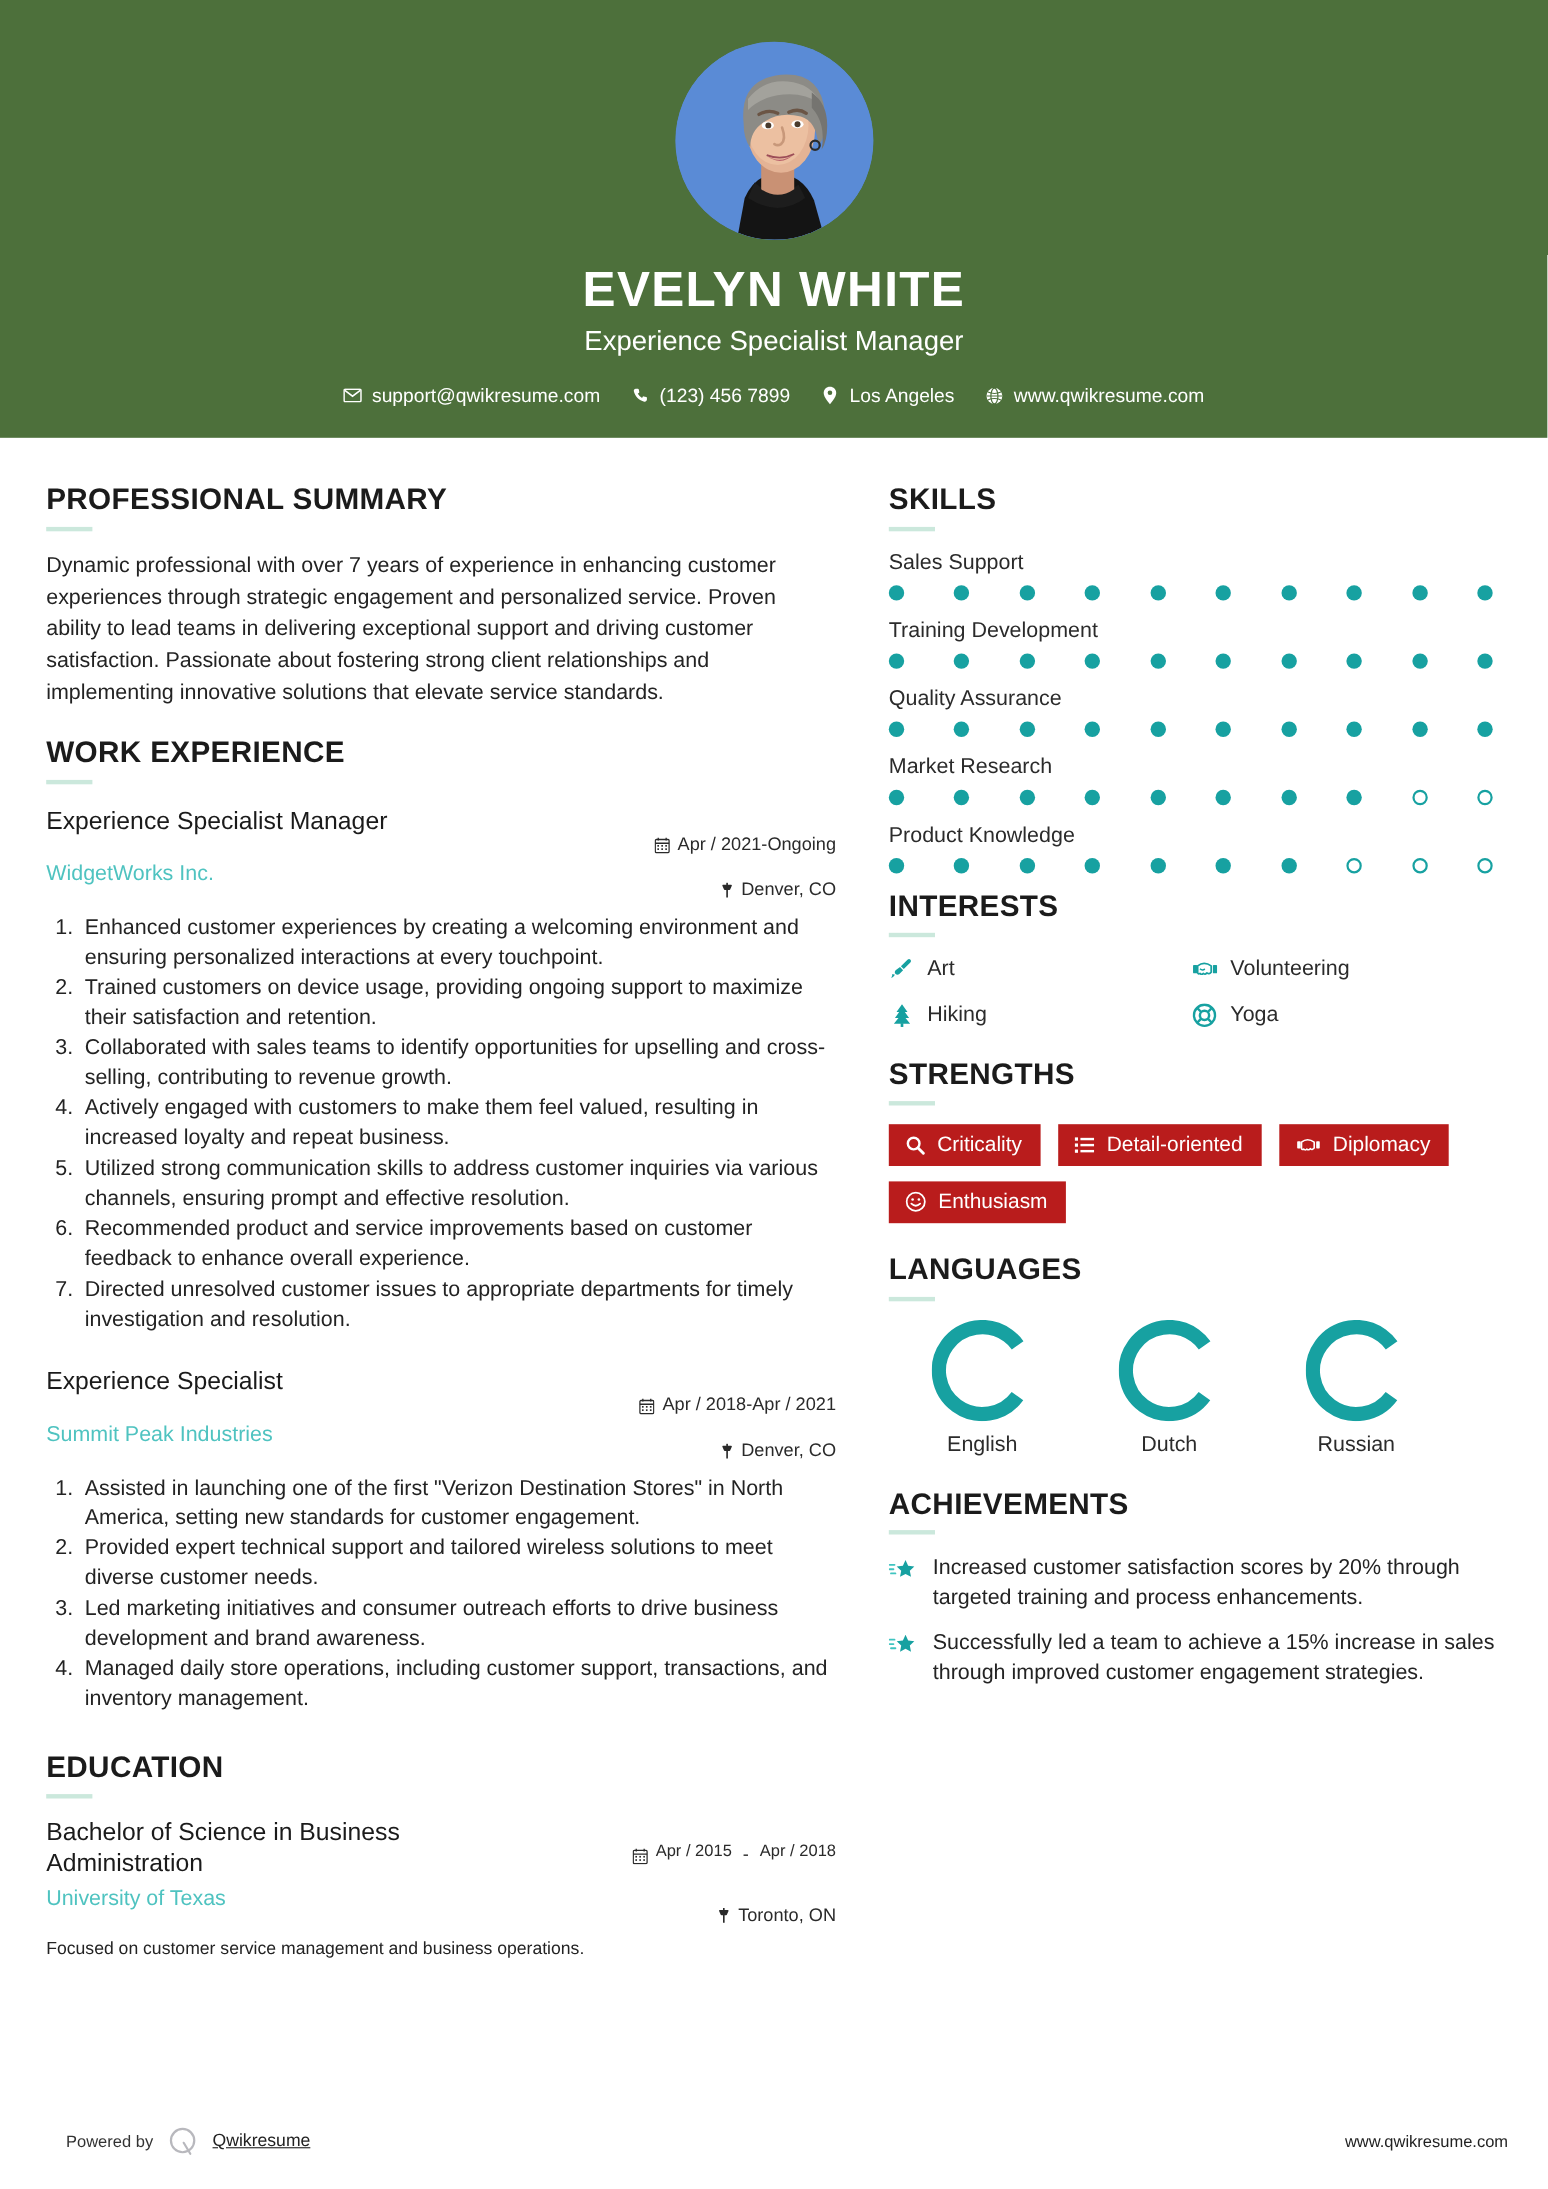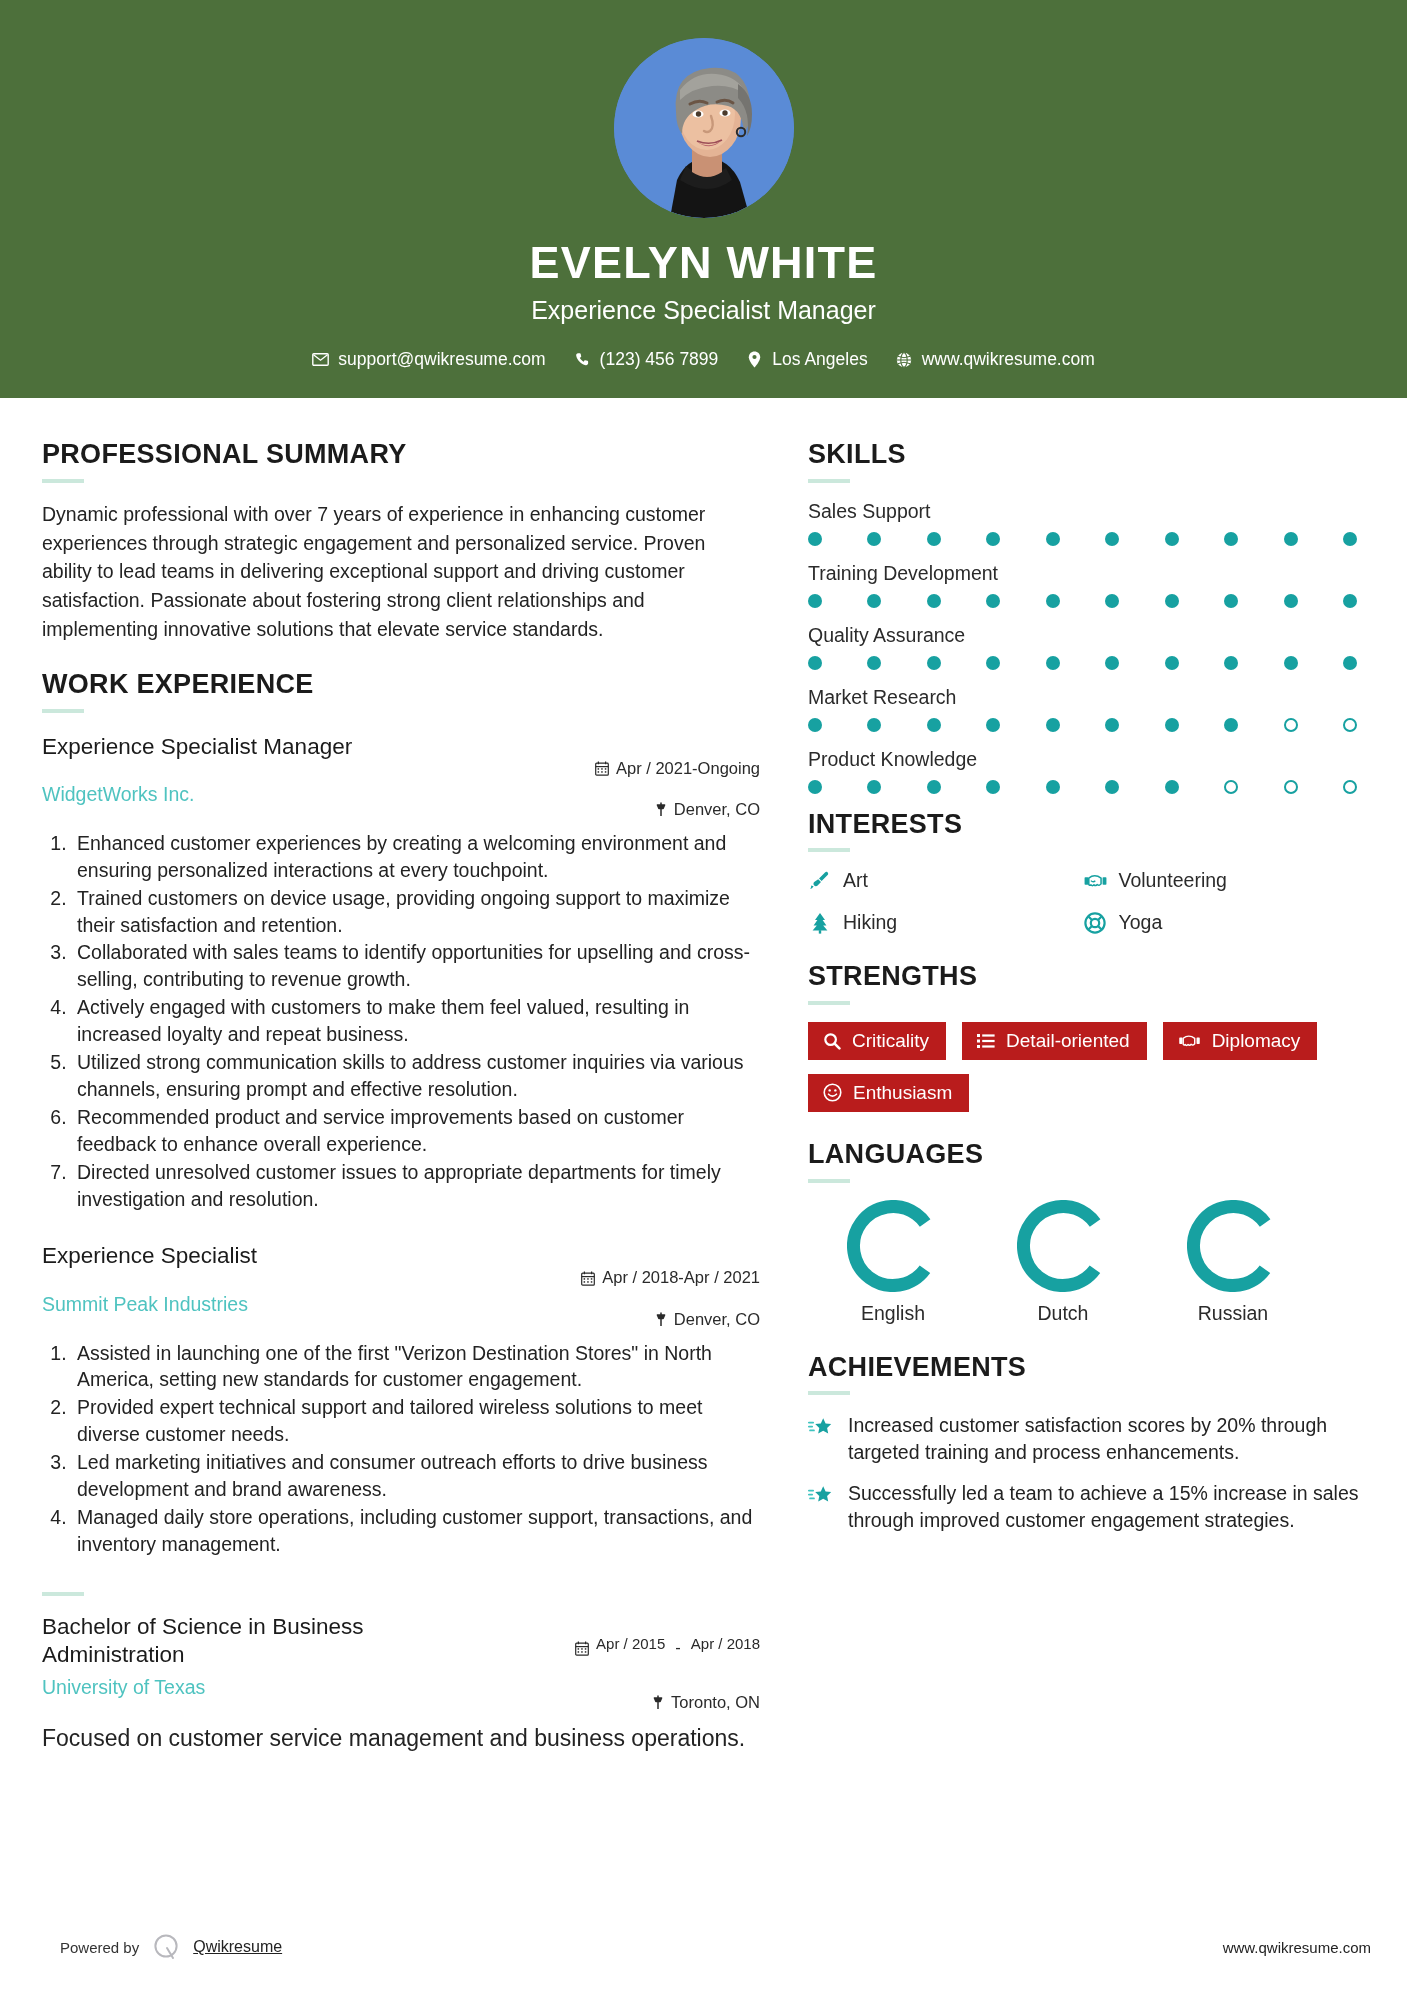--- a/index.html
+++ b/index.html
@@ -98,21 +98,21 @@
     line-height: 1.38;
     color: #232323;
     margin-bottom: 1px;
     padding-left: 5px;
   }
 
   .edu-dates { display:flex; gap: 10px; align-items:flex-start; }
   .edu-date-col { font-size: 15px; line-height:1.25; text-align:left; }
   .edu-dash { font-size: 16.5px; padding-top: 2px;}
 
-  .edu-desc { font-size: 23px; color: #232323; margin-top: 10px; line-height:1.4;}
+  .edu-desc { font-size: 16px; color: #232323; margin-top: 10px; line-height:1.4;}
 
   
   .skill-block { margin-bottom: 16px; }
   .skill-name { font-size: 19.5px; color: #2b2b2b; margin-bottom: 9px; }
   .dots { display: flex; justify-content: space-between; width: 100%; padding-right: 2px;}
   .dot { width: 14px; height: 14px; border-radius: 50%; }
   .dot.on { background: #17A1A1; }
   .dot.off { background: transparent; border: 2.5px solid #17A1A1; }
 
   
@@ -341,20 +341,21 @@
           <ol class="bullets">
             <li>Assisted in launching one of the first "Verizon Destination Stores" in North America, setting new standards for customer engagement.</li>
             <li>Provided expert technical support and tailored wireless solutions to meet diverse customer needs.</li>
             <li>Led marketing initiatives and consumer outreach efforts to drive business development and brand awareness.</li>
             <li>Managed daily store operations, including customer support, transactions, and inventory management.</li>
           </ol>
         </div>
       </div>
 
       <div style="margin-top:34px;">
+        <div class="sec-h">EDUCATION</div>
         <div class="sec-rule"></div>
         <div class="job" style="margin-top:6px;">
           <div class="job-top">
             <div class="job-title" style="max-width:420px;">Bachelor of Science in Business Administration</div>
             <div class="job-meta" style="padding-top:2px;">
               <div class="meta-line" style="align-items:flex-start;">
                 <span class="ico" style="margin-top:6px;">
                   <svg width="14" height="15" viewBox="0 0 14 15">
                       <rect x="0.7" y="2.2" width="12.6" height="12" rx="1" fill="none" stroke="#2a2a2a" stroke-width="1.2"></rect>
                       <path d="M0.7 5.6 H13.3" stroke="#2a2a2a" stroke-width="1.2"></path>

